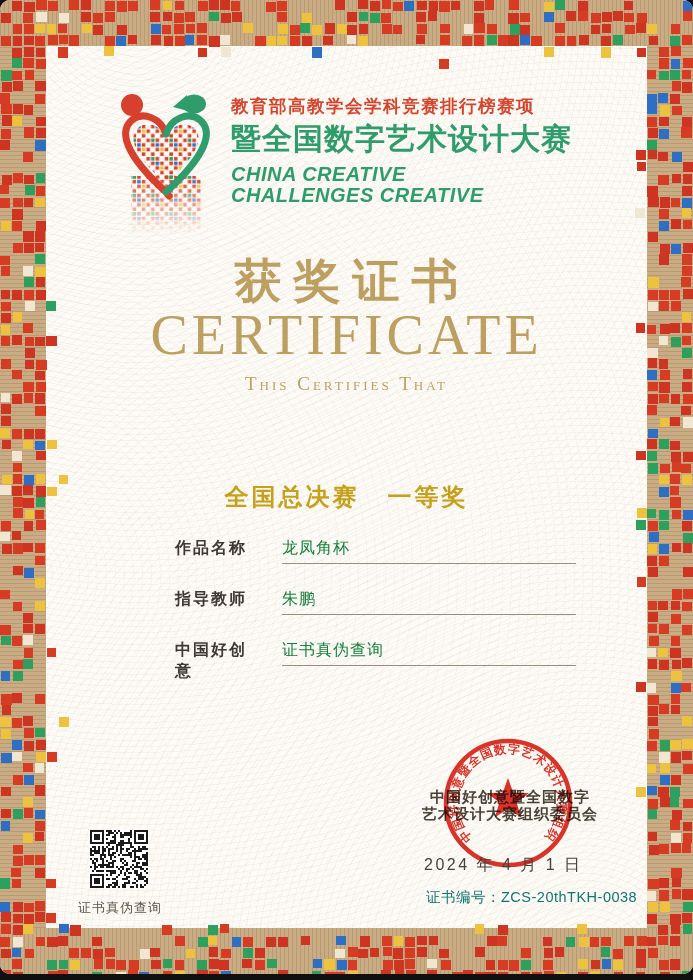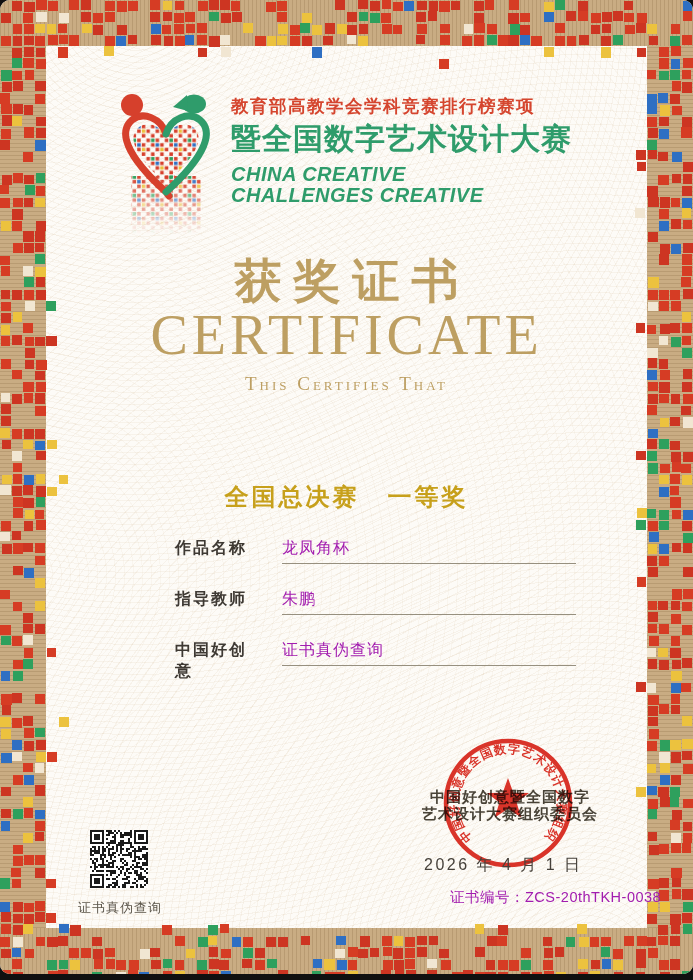--- a/index.html
+++ b/index.html
@@ -39,26 +39,26 @@
     font-family:"Liberation Serif","DejaVu Serif",serif;font-variant:small-caps;font-size:19px;color:#bd9f62;letter-spacing:3px;}
   
   .competition{position:absolute;left:0;top:410px;width:693px;text-align:center;font-size:26px;font-weight:800;color:#2fa573;letter-spacing:2px;}
   .group{position:absolute;left:0;top:453px;width:693px;text-align:center;font-size:16px;color:#5a5a5a;letter-spacing:2px;}
   .prizeline{position:absolute;left:0;top:481px;width:693px;text-align:center;font-size:24px;font-weight:800;color:#c7a01b;letter-spacing:3px;}
   .prizeline .gap{display:inline-block;width:28px;}
   
   .fields{position:absolute;left:175px;top:538px;}
   .frow{display:flex;align-items:baseline;margin-bottom:25px;}
   .flabel{width:80px;font-size:16px;font-weight:700;color:#3e3933;letter-spacing:2px;}
-  .fvalue{margin-left:27px;width:294px;font-size:16px;color:#a21caf;letter-spacing:1px;border-bottom:1px solid #97907f;padding-bottom:4px;}
+  .fvalue{margin-left:27px;width:294px;font-size:16px;color:#15803d;letter-spacing:1px;border-bottom:1px solid #97907f;padding-bottom:4px;}
   
   .seal{position:absolute;left:438px;top:733px;width:140px;height:140px;opacity:.93;z-index:4;}
   .orgtext{position:absolute;left:390px;top:789px;width:240px;text-align:center;font-size:15px;font-weight:600;color:#494439;line-height:16.5px;letter-spacing:1px;z-index:5;mix-blend-mode:multiply;}
   .date{position:absolute;left:424px;top:855px;font-size:16px;color:#46413a;letter-spacing:2.5px;z-index:6;}
-  .certno{position:absolute;left:450px;top:888px;font-size:14.5px;color:#a21caf;letter-spacing:.5px;z-index:6;}
+  .certno{position:absolute;left:426px;top:888px;font-size:14.5px;color:#0f766e;letter-spacing:.5px;z-index:6;}
   .qr{position:absolute;left:90px;top:830px;width:58px;height:58px;}
   .qr-caption{position:absolute;left:76px;top:899px;width:88px;text-align:center;font-size:13px;color:#5d574c;letter-spacing:1px;}
 </style>
 </head>
 <body>
 
 <div class="page">
   <div class="waves"></div>
 
   <div class="strip h top"></div>
@@ -850,21 +850,21 @@
     <polygon fill="#d7261b" points="70,45 75.3,59.8 91,60 78.6,69.6 83.2,84.6 70,75.7 56.8,84.6 61.4,69.6 49,60 64.7,59.8"></polygon>
     <text font-size="12" font-weight="700" fill="#d7261b" letter-spacing="1">
       <textPath href="#ringPath" startOffset="0">中国好创意暨全国数字艺术设计大赛组织委员会</textPath>
     </text>
   </svg>
   <div class="orgtext">
     <div>中国好创意暨全国数字</div>
     <div>艺术设计大赛组织委员会</div>
   </div>
 
-  <div class="date">2026 年 4 月 1 日</div>
+  <div class="date">2024 年 4 月 1 日</div>
   <div class="certno">
     <span>证书编号：</span><span>ZCS-20thTKH-0038</span>
   </div>
 
   <svg class="qr" id="qrsvg" viewBox="0 0 29 29" shape-rendering="crispEdges">
       <rect width="29" height="29" fill="#fff"></rect>
       <rect x="8" y="0" width="1" height="1" fill="#1a1a1a"></rect>
       <rect x="9" y="0" width="1" height="1" fill="#1a1a1a"></rect>
       <rect x="10" y="0" width="1" height="1" fill="#1a1a1a"></rect>
       <rect x="12" y="0" width="1" height="1" fill="#1a1a1a"></rect>

